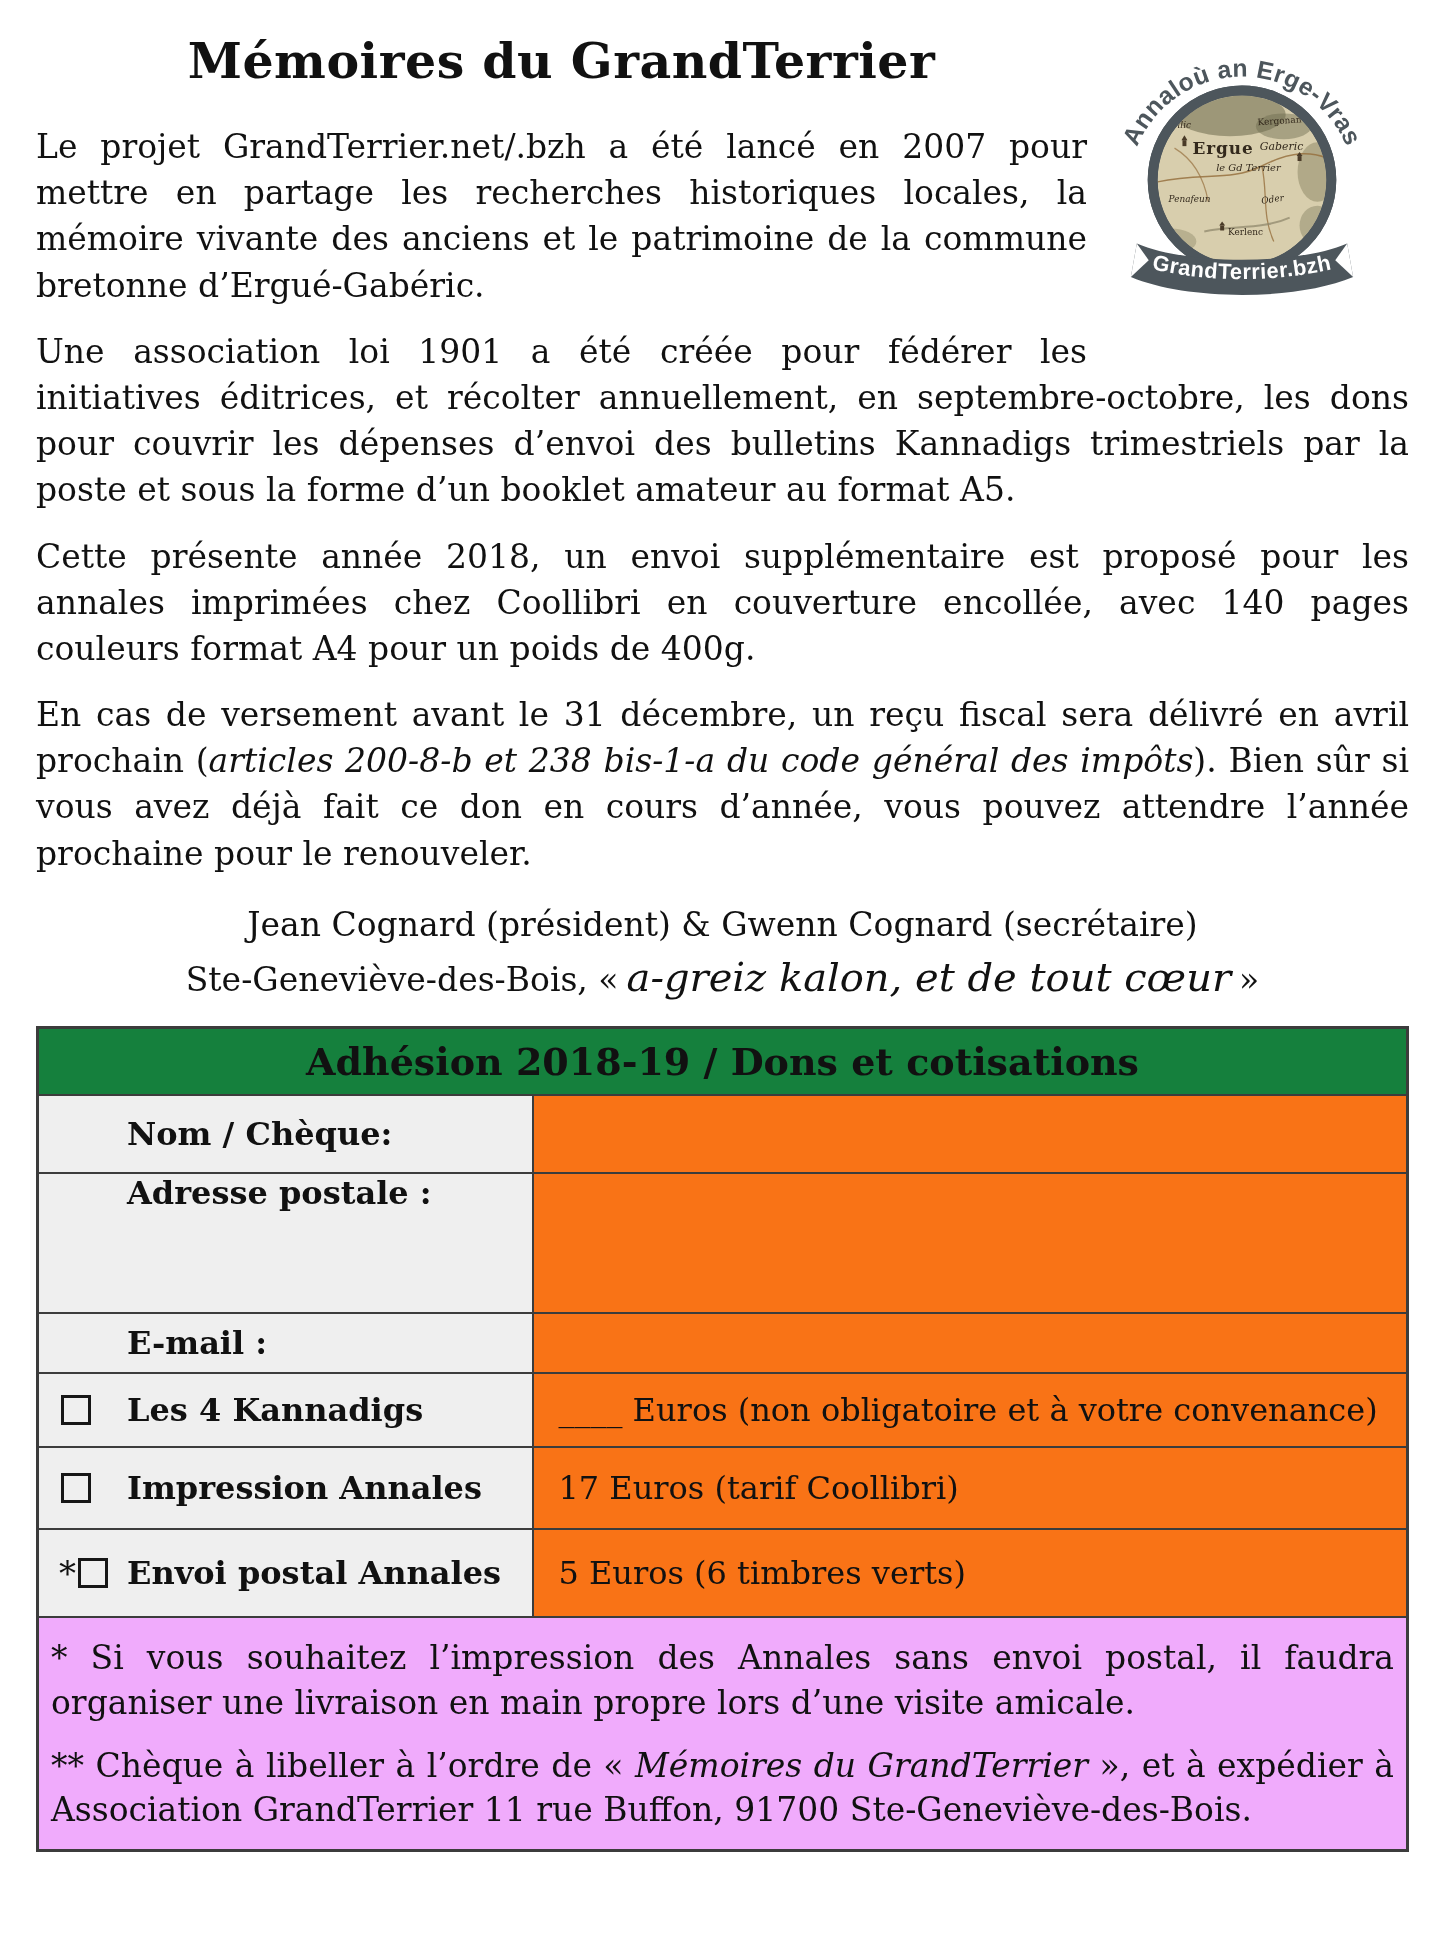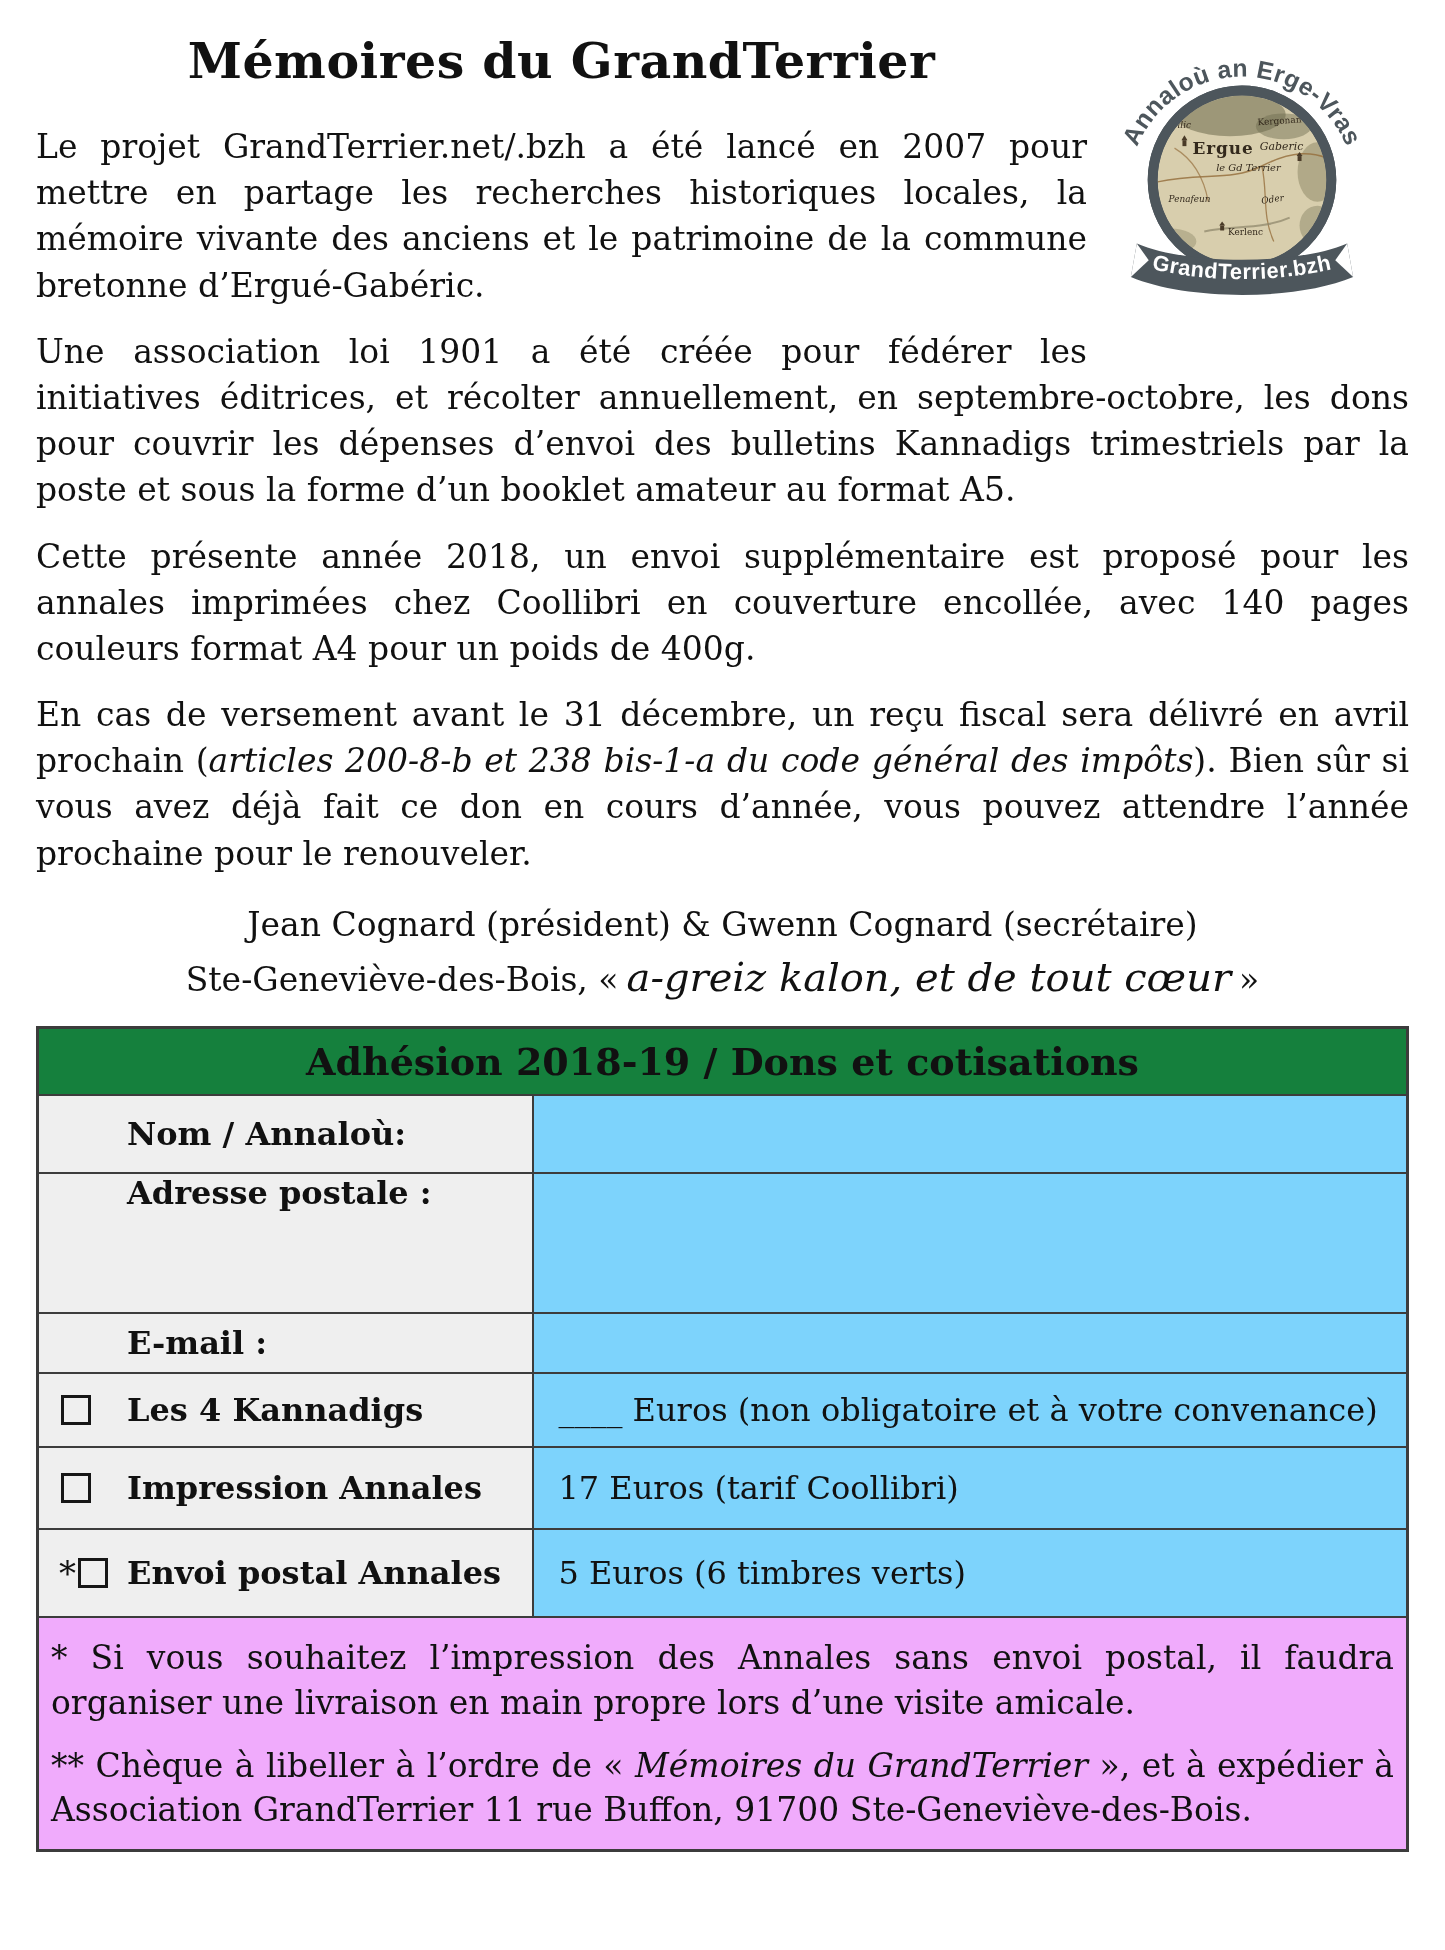--- a/index.html
+++ b/index.html
@@ -66,21 +66,21 @@
   }
   td.lab{
     background:#efefef;
     width:36.2%;
     font-size:32px;
     font-weight:bold;
     padding:8px 8px 8px 14px;
     vertical-align:middle;
   }
   td.val{
-    background:#7dd3fc;
+    background:#f97316;
     font-size:32px;
     padding:8px 14px 8px 24px;
     vertical-align:middle;
   }
   tr.r-nom{height:78px;}
   tr.r-adr{height:140px;}
   tr.r-adr td{vertical-align:top;}
   tr.r-adr td.lab{padding-top:0;}
   tr.r-mail{height:60px;}
   tr.r-kan{height:74px;}
@@ -189,21 +189,21 @@
         <th class="header" colspan="2">Adhésion 2018-19 / Dons et cotisations</th>
       </tr>
 
       <tr class="r-nom nobox">
         <td class="lab">
           <div class="labwrap">
             <span class="cbzone">
                 <span class="star"></span>
                 <span class="cb"></span>
               </span>
-            <span>Nom / Annaloù:</span>
+            <span>Nom / Chèque:</span>
           </div>
         </td>
         <td class="val"><span></span></td>
       </tr>
 
       <tr class="r-adr nobox">
         <td class="lab">
           <div class="labwrap">
             <span class="cbzone">
                 <span class="star"></span>

